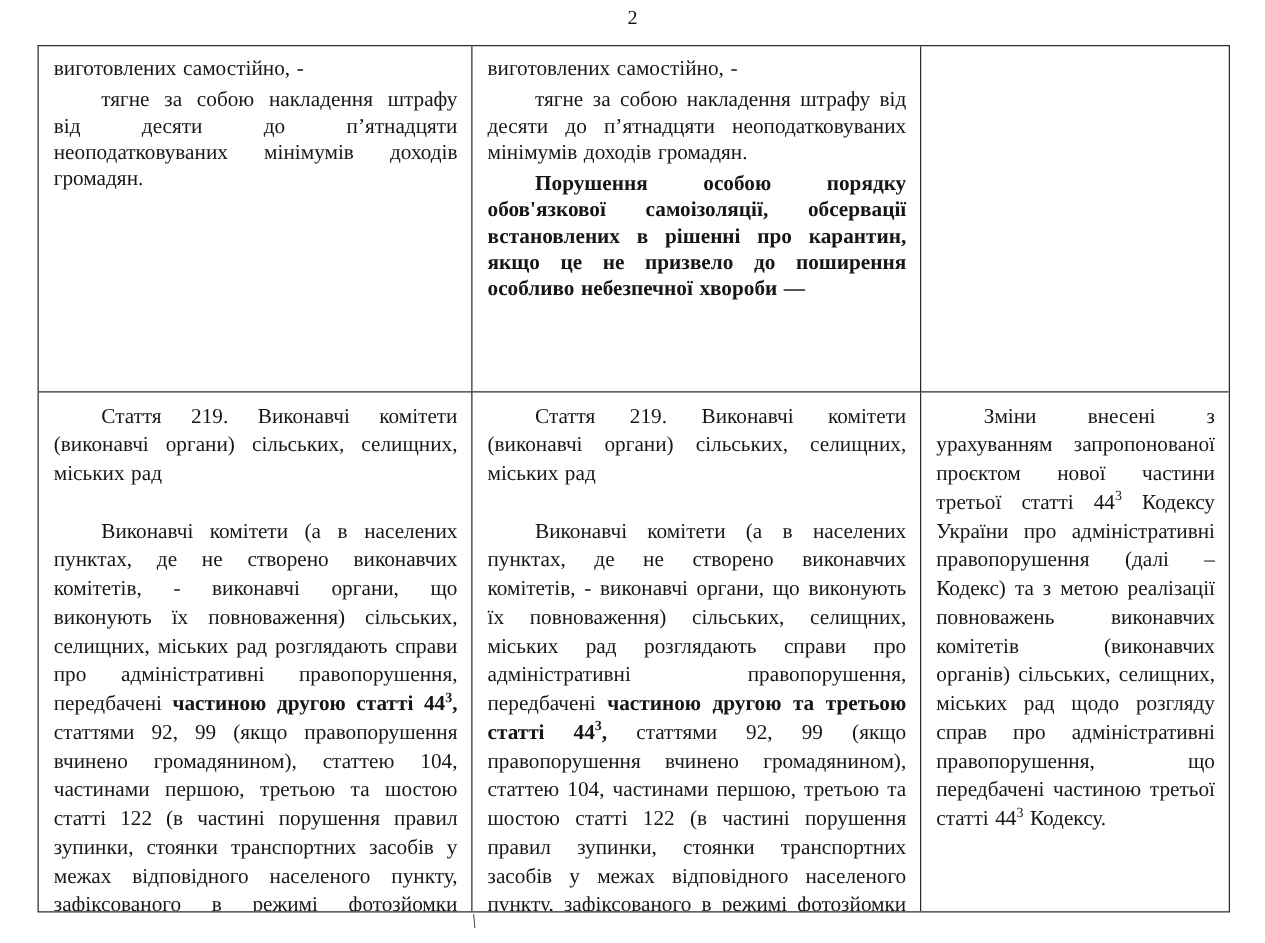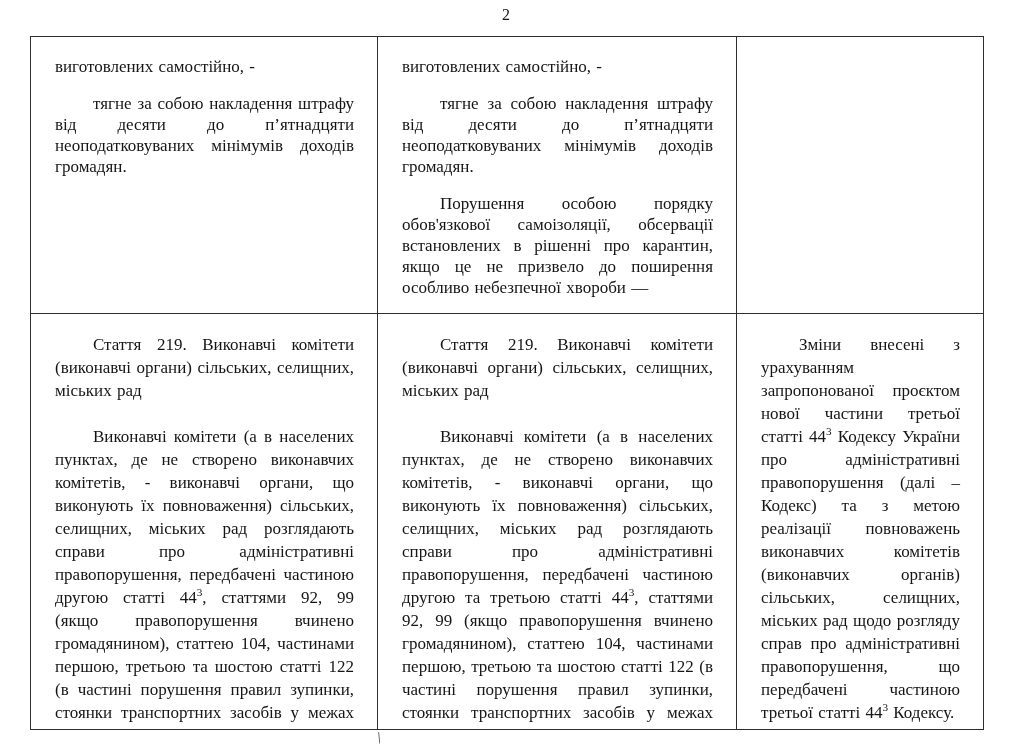--- a/index.html
+++ b/index.html
@@ -35,30 +35,30 @@
   .cell{
     box-sizing:border-box;
     padding:3px 7px 0 8px;
     overflow:hidden;
     font-size:17px;
   }
   .cell.c1,.cell.c2{border-right:1px solid var(--border);}
   .cell.r1{border-bottom:1px solid var(--border);line-height:21px;}
   .cell.r2{line-height:23px;}
   .para{
-    margin:16px;
+    margin:4px;
     text-align:justify;
     text-indent:38px;
     word-spacing:1px;
   }
   .para.noindent{text-indent:0;}
   .para.gap{margin-top:23px;}
   .para.cut{text-align-last:justify;}
   sup{font-size:66%;line-height:0;vertical-align:super;}
-  b{font-weight:normal;}
+  b{font-weight:bold;}
   .stray-mark{
     position:absolute;left:377px;top:730px;
     font-size:16px;line-height:16px;
     transform:rotate(14deg);
     color:#3a3a3a;
   }
 </style>
 </head>
 <body>
 

